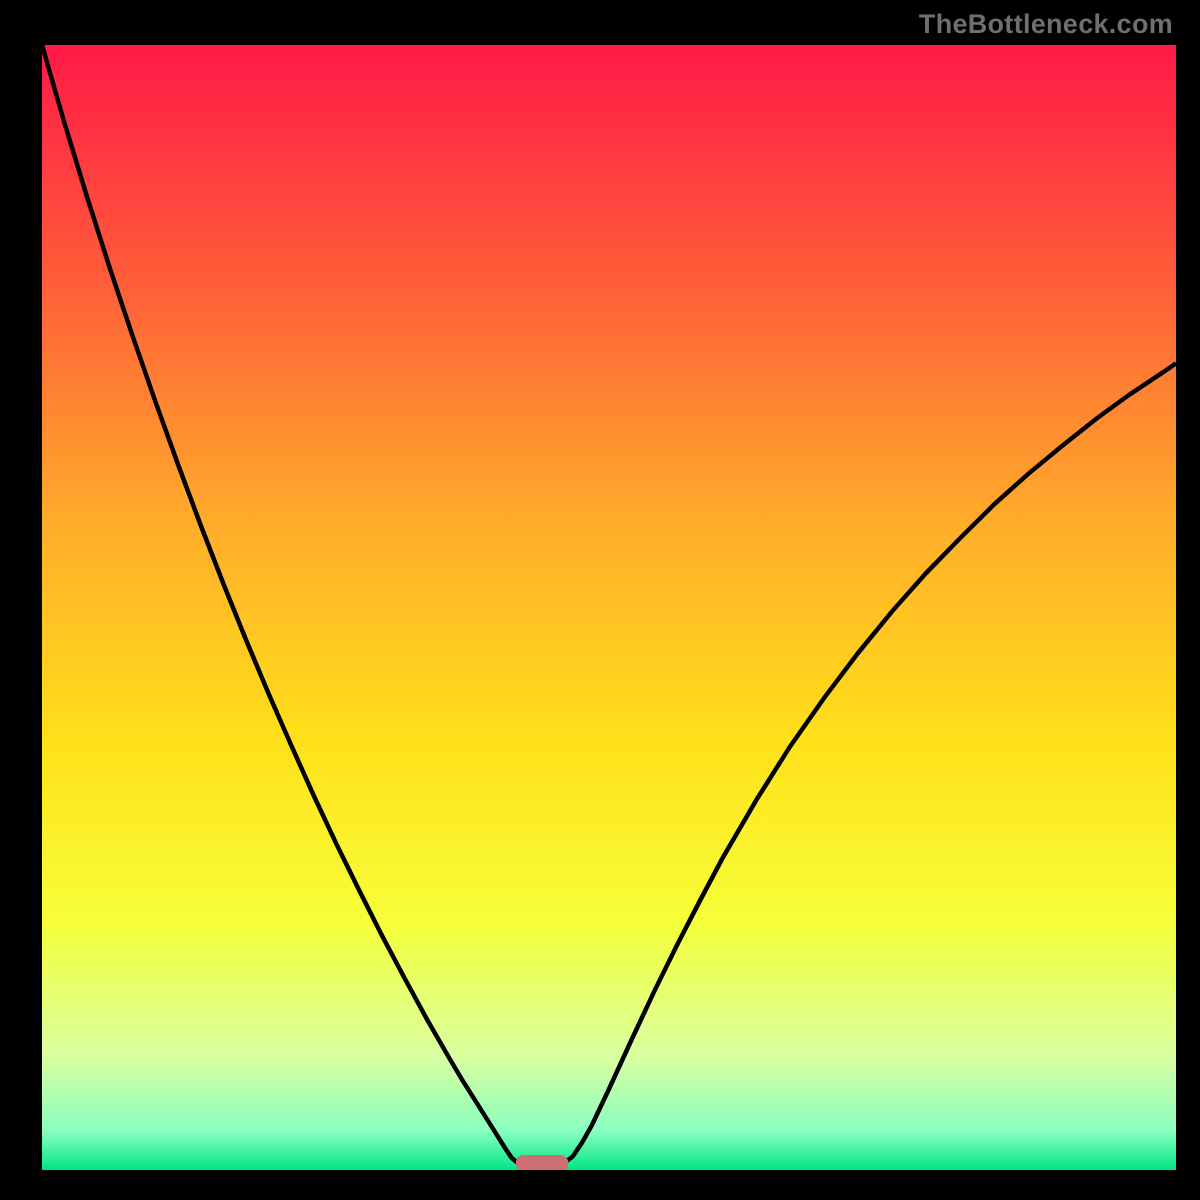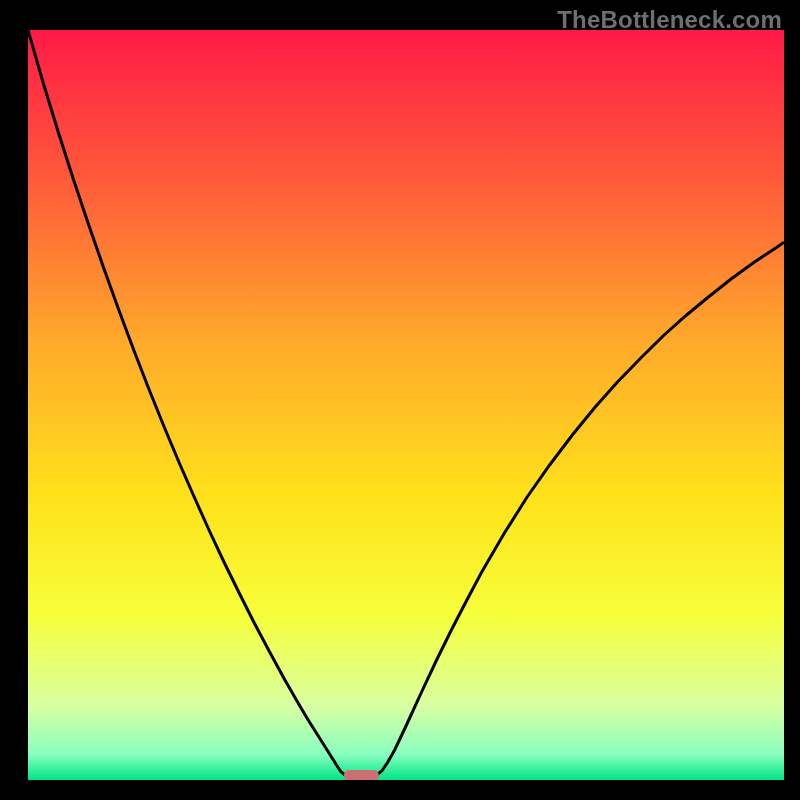--- a/index.html
+++ b/index.html
@@ -25,21 +25,21 @@
     left: 28px;
     width: 756px;   
     height: 750px;  
     overflow: hidden;
   }
   .watermark {
     position: absolute;
     top: 6px;
     right: 18px;
     color: #6f6f6f;
-    font-size: 24px;
+    font-size: 18px;
     font-weight: 600;
     letter-spacing: 0.2px;
   }
   svg { display: block; }
 </style>
 </head>
 <body>
 
 <div class="frame">
   <div class="watermark">TheBottleneck.com</div>

